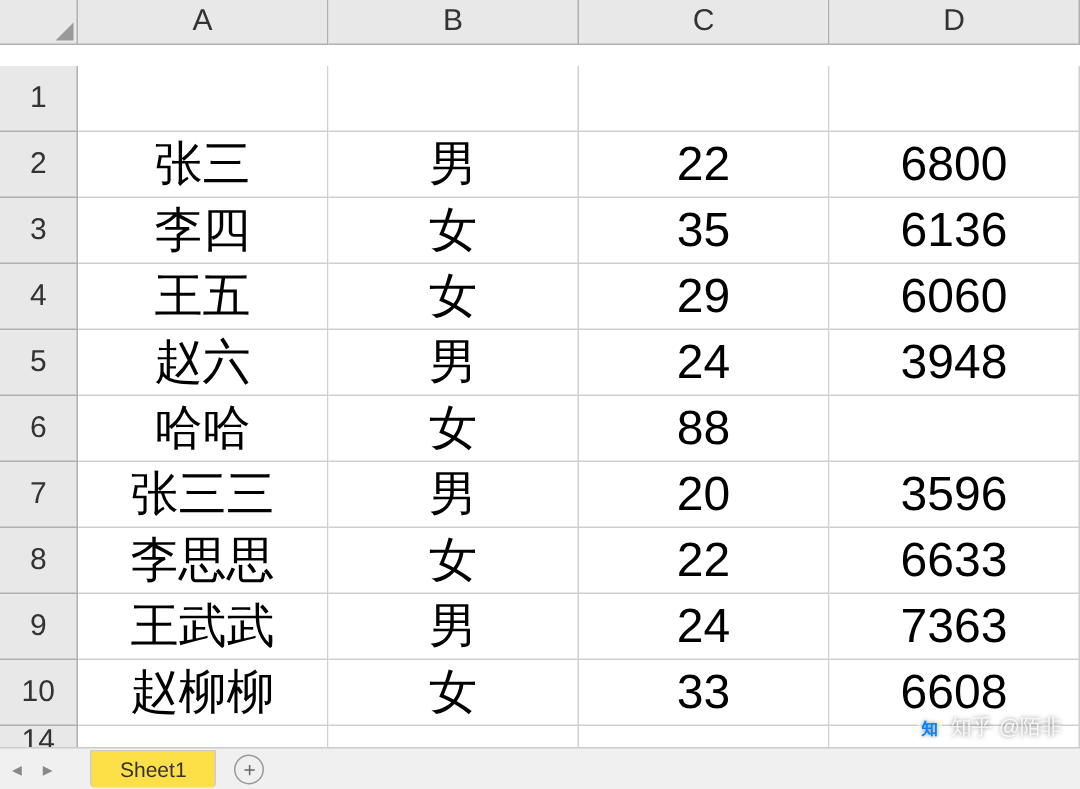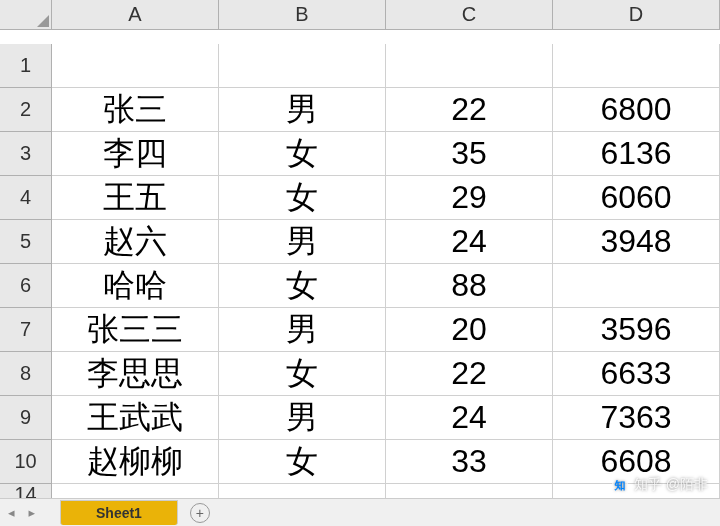--- a/index.html
+++ b/index.html
@@ -93,29 +93,28 @@
     }
     .nav-arrows {
       position: absolute;
       left: 8px;
       display: flex;
       gap: 14px;
       color: #888;
       font-size: 13px;
     }
     .sheet-tab {
-      background: #eab308;
+      background: #fde047;
       border: 1px solid #ccc;
       border-bottom: none;
-      padding: 4px 35px;
+      padding: 4px 19px;
       font-size: 14px;
       color: #333;
       border-radius: 0 0 3px 3px;
       margin-top: -1px;
-      font-weight: bold;
     }
     .add-sheet {
       margin-left: 12px;
       width: 20px;
       height: 20px;
       border: 1px solid #999;
       border-radius: 50%;
       display: flex;
       align-items: center;
       justify-content: center;

